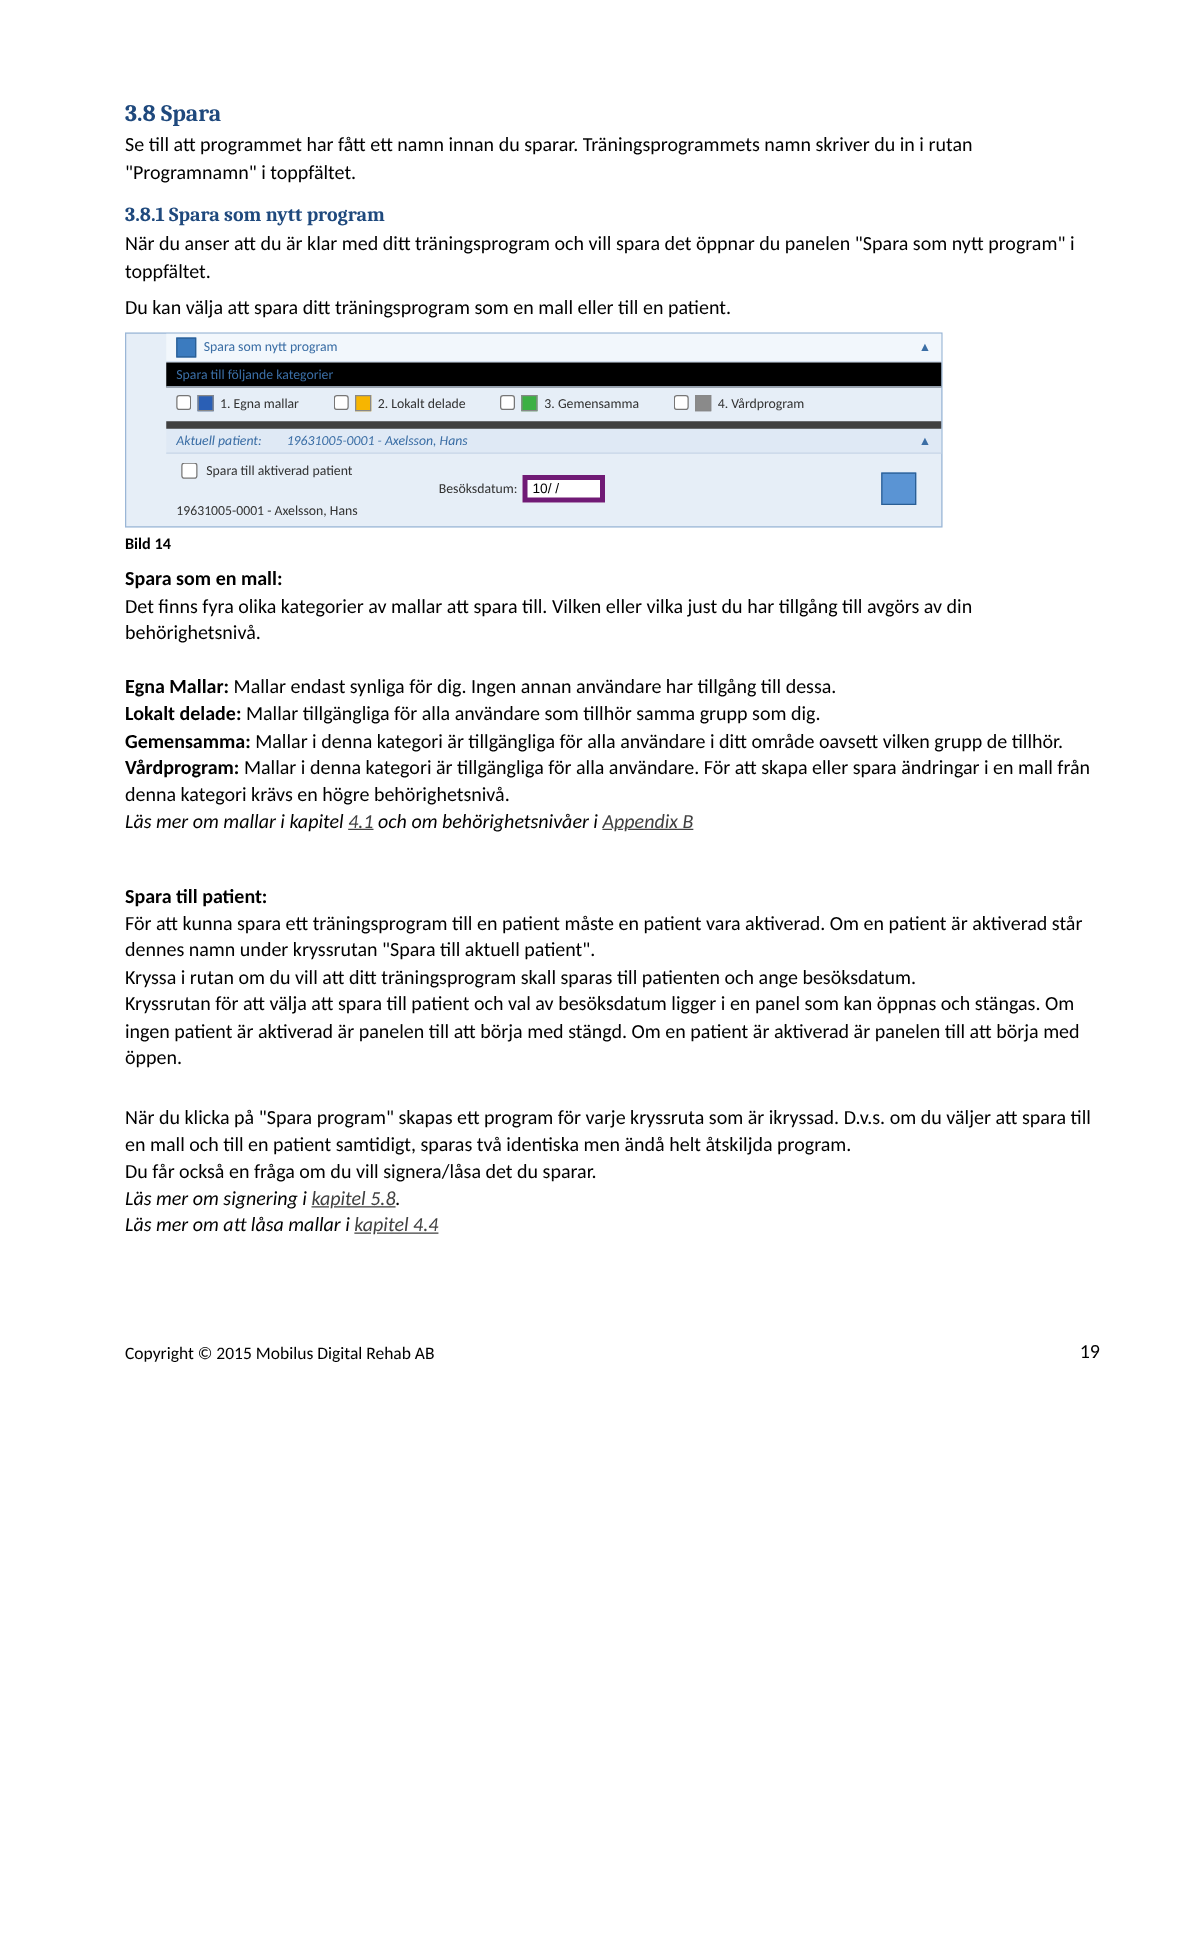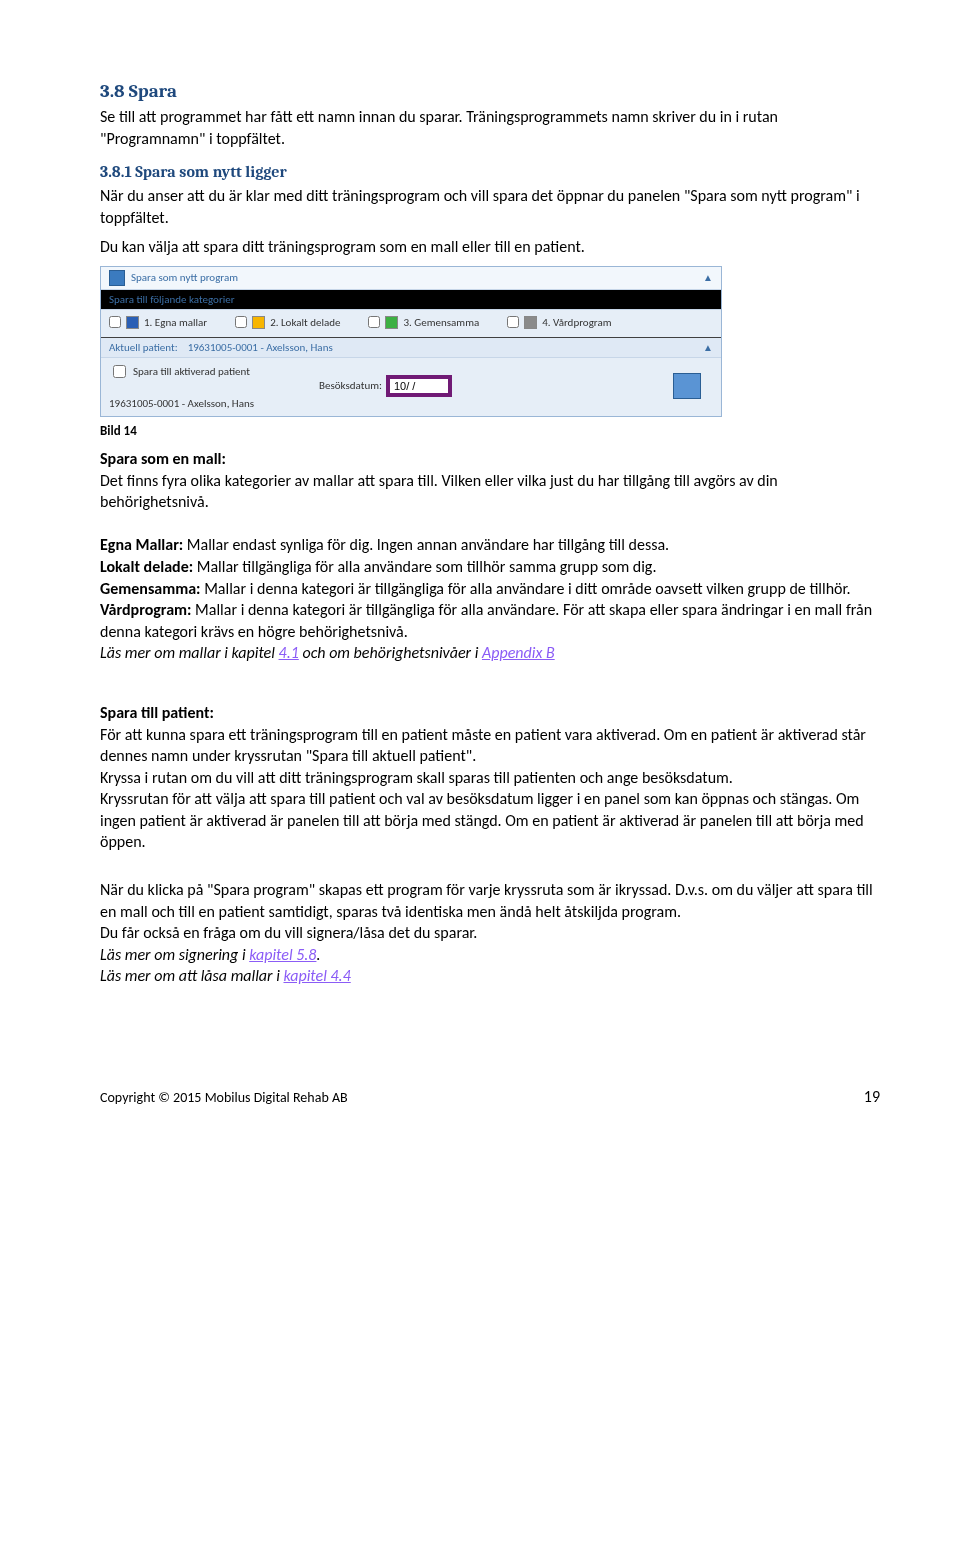--- a/index.html
+++ b/index.html
@@ -32,20 +32,21 @@
     font-weight: bold;
     margin: 14px 0 4px 0;
   }
   .screenshot-panel {
     border: 1px solid #9ab6d6;
     background: #e6eef7;
     width: 620px;
     margin: 0 0 6px 0;
     font-size: 11px;
     color: #333;
+    padding-left: 32px;
   }
   .sp-header {
     background: #f2f7fc;
     border-bottom: 1px solid #c7d6e8;
     padding: 3px 8px 3px 8px;
     display: flex;
     align-items: center;
     gap: 6px;
   }
   .sp-header .disk {
@@ -85,27 +86,28 @@
     height: 12px;
   }
   .swatch {
     width: 11px;
     height: 11px;
     border: 1px solid #888;
     display: inline-block;
   }
   .patient-bar {
     background: #dfe9f5;
-    border-top: 1px solid #404040;
+    border-top: 6px solid #404040;
     border-bottom: 1px solid #c7d6e8;
     padding: 3px 8px;
     color: #3b6ea5;
     display: flex;
     align-items: center;
-    gap: 10px;
+    gap: 20px;
+    font-style: italic;
   }
   .patient-bar .label { flex: 0 0 auto; }
   .patient-bar .value { flex: 1; }
   .patient-bar .chev { font-size: 10px; }
   .save-row {
     display: flex;
     align-items: center;
     padding: 4px 8px 6px 8px;
     gap: 10px;
   }
@@ -146,26 +148,26 @@
     color: #000;
     margin: 4px 0 10px 0;
   }
   .para-heading {
     font-weight: bold;
   }
   .italic {
     font-style: italic;
   }
   .link {
-    color: #8b5cf6;
+    color: #404040;
     text-decoration: underline;
     font-style: italic;
   }
   .footer {
-    margin-top: 100px;
+    margin-top: 80px;
     display: flex;
     justify-content: space-between;
     align-items: flex-end;
     font-size: 13px;
     color: #000;
   }
   .footer .copyright {
     font-size: 14px;
   }
   .footer .page-num {
@@ -175,21 +177,21 @@
   .gap-big { height: 30px; }
 </style>
 </head>
 <body>
 
 <div class="page">
 
   <div class="h3">3.8 Spara</div>
   <p class="body-text">Se till att programmet har fått ett namn innan du sparar. Träningsprogrammets namn skriver du in i rutan "Programnamn" i toppfältet.</p>
 
-  <div class="h4">3.8.1 Spara som nytt ligger</div>
+  <div class="h4">3.8.1 Spara som nytt program</div>
   <p class="body-text">När du anser att du är klar med ditt träningsprogram och vill spara det öppnar du panelen "Spara som nytt program" i toppfältet.</p>
   <p class="body-text">Du kan välja att spara ditt träningsprogram som en mall eller till en patient.</p>
 
   <div class="screenshot-panel">
     <div class="sp-header">
       <span class="disk"></span>
       <span class="sp-header-title">Spara som nytt program</span>
       <span class="sp-chevron">▲</span>
     </div>
     <div class="sp-section-title">Spara till följande kategorier</div>

